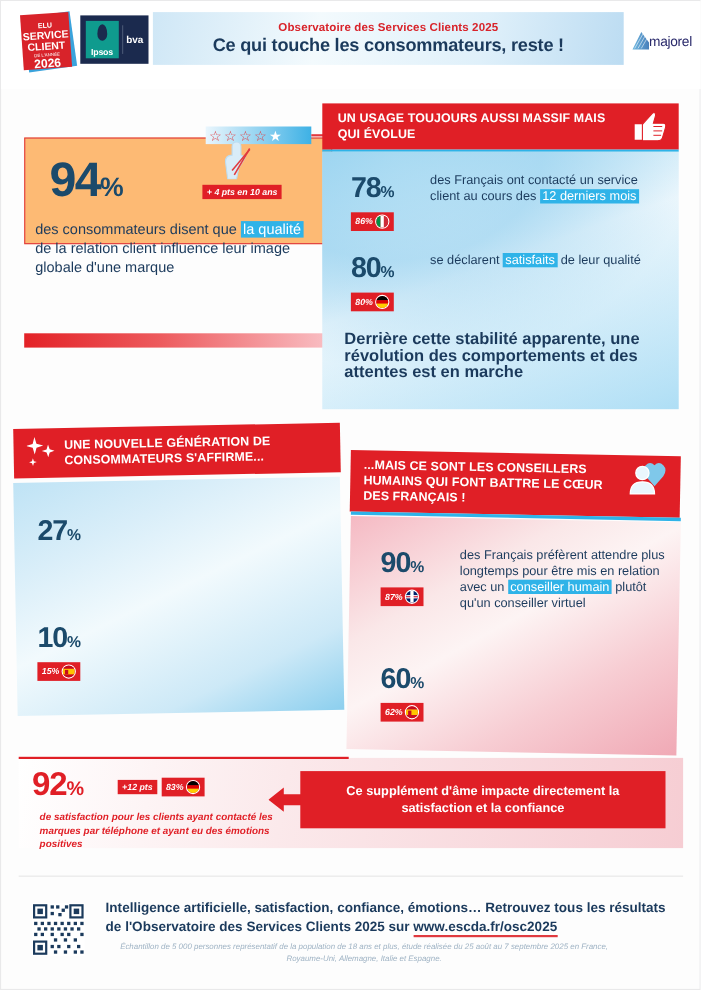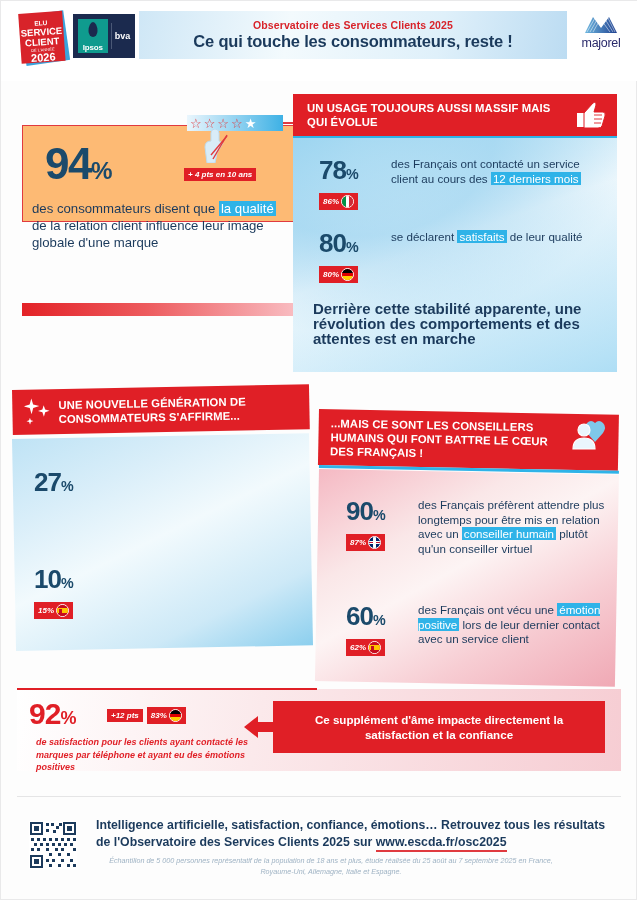--- a/index.html
+++ b/index.html
@@ -31,21 +31,21 @@
   #ipsos-logo .ip-bva { font-size:9px;color:#fff;font-weight:bold; }
 
   #header-banner {
     position: absolute; left: 138px; top: 10px; width: 428px; height: 48px;
     background: linear-gradient(100deg,#cfe7f6 0%,#f3fafd 35%,#dff0fa 70%,#bcdcf2 100%);
     display:flex; flex-direction:column; align-items:center; justify-content:center;
   }
   #header-banner .kicker { color:#d8232a; font-weight:bold; font-size:10.5px; letter-spacing:.1px; }
   #header-banner .title { color:#1b3a5c; font-weight:bold; font-size:16.5px; margin-top:1px; letter-spacing:-.2px;}
 
-  #majorel-logo { position:absolute; left:572px; top:14px; width:56px; height:44px; display:flex;flex-direction:column;align-items:center;}
+  #majorel-logo { position:absolute; left:572px; top:14px; width:56px; height:44px; display:flex;flex-direction:row;align-items:center;}
   #majorel-logo .mk { width:36px;height:20px;position:relative;overflow:hidden;}
   #majorel-logo .mname { font-size:12.5px;color:#2a2a6b;letter-spacing:-.3px; margin-top:1px;}
 
   
   .redhead {
     position:absolute; background:#e01f26; color:#fff;
     display:flex; align-items:center;
   }
   .redhead .ht { font-weight:bold; font-size:11.3px; line-height:14px; letter-spacing:.1px; }
   .pct { color:#1b4a6b; font-weight:bold; }
@@ -376,23 +376,20 @@
       <div class="badge-wrap">
         <span class="badge">
           <span>62%</span>
           <span class="flag flag-es">
               <i class="r"></i>
               <i class="y"></i>
               <i class="r"></i>
             </span>
         </span>
       </div>
-    </div>
-    <div class="right body-txt">
-      <span>des Français ont vécu une </span><span class="hl">émotion positive</span><span> lors de leur dernier contact avec un service client</span>
     </div>
   </div>
 
   <div id="b5"></div>
   <div id="b5-topline"></div>
   <div id="b5-num">
     <span>92</span><span style="font-size:.6em">%</span>
   </div>
   <div id="b5-badges">
     <span class="badge">

